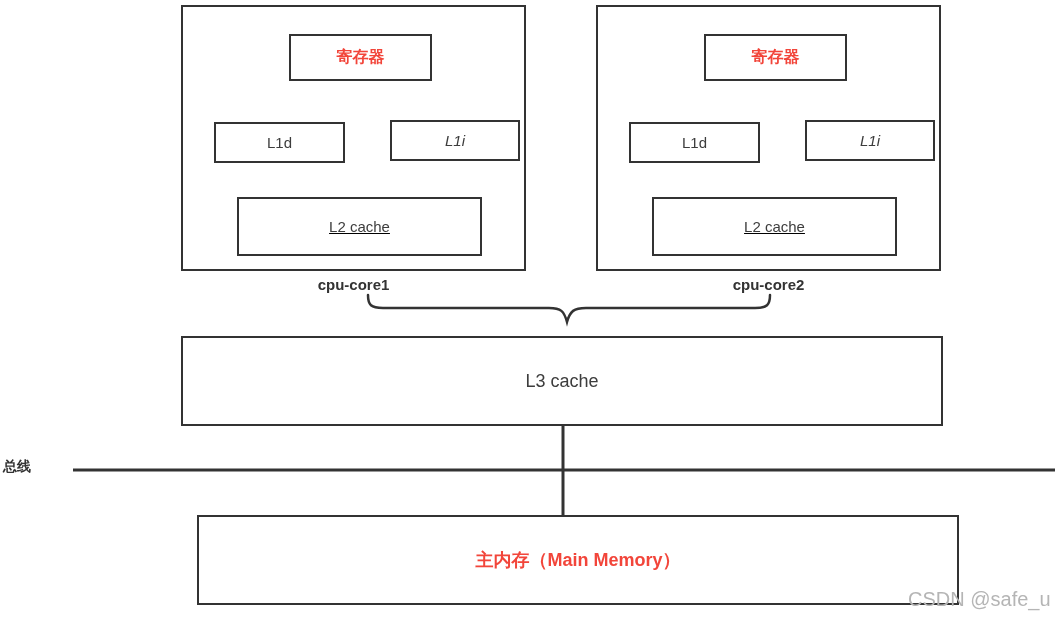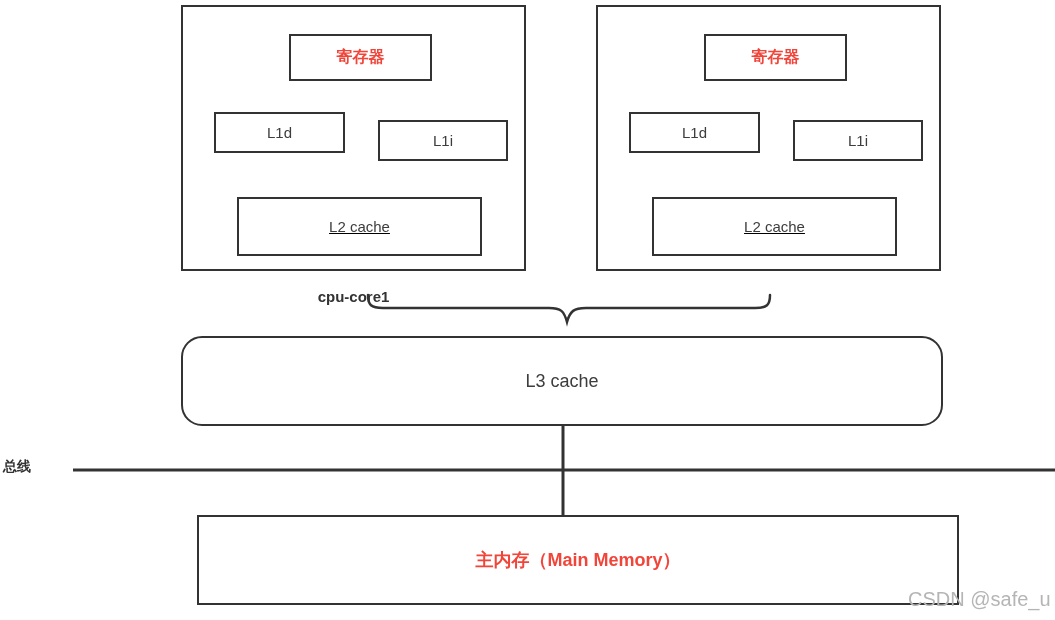--- a/index.html
+++ b/index.html
@@ -33,44 +33,43 @@
     align-items: center;
     justify-content: center;
   }
   .core-box {
     position: absolute;
     box-sizing: border-box;
     border: 2px solid #333333;
     background: #ffffff;
   }
   .reg-box { left: 106px; top: 27px; width: 143px; height: 47px; }
-  .l1d-box { left: 31px;  top: 105px; width: 131px; height: 41px; }
-  .l1i-box { left: 195px; top: 113px; width: 130px; height: 41px; }
+  .l1d-box { left: 31px;  top: 115px; width: 131px; height: 41px; }
+  .l1i-box { left: 207px; top: 113px; width: 130px; height: 41px; font-style: italic; }
   .l2-box  { left: 54px;  top: 190px; width: 245px; height: 59px; text-decoration: underline; }
   .reg-text {
     color: #f2453a;
     font-weight: bold;
     font-size: 16px;
   }
   .cache-text {
     color: #3d3d3d;
     font-size: 15px;
   }
   .core-label {
     position: absolute;
     width: 345px;
     top: 276px;
     text-align: center;
     font-weight: bold;
     font-size: 15px;
     color: #333333;
-    margin-top: 12px;
   }
   .l3-box {
-    left: 181px; top: 336px; width: 762px; height: 90px; border-radius: 21px;
+    left: 181px; top: 336px; width: 762px; height: 90px;
   }
   .l3-text {
     color: #3d3d3d;
     font-size: 18px;
   }
   .mem-box {
     left: 197px; top: 515px; width: 762px; height: 90px; justify-content: center;
   }
   .mem-text {
     color: #f2453a;
@@ -139,20 +138,21 @@
     <div class="box l1d-box">
       <span class="cache-text">L1d</span>
     </div>
     <div class="box l1i-box">
       <span class="cache-text">L1i</span>
     </div>
     <div class="box l2-box">
       <span class="cache-text">L2 cache</span>
     </div>
   </div>
+  <div class="core-label" style="left:596px;">cpu-core2</div>
 
   <div class="box l3-box">
     <span class="l3-text">L3 cache</span>
   </div>
 
   <div class="bus-label">总线</div>
 
   <div class="box mem-box">
     <span class="mem-text">主内存（Main Memory）</span>
   </div>

